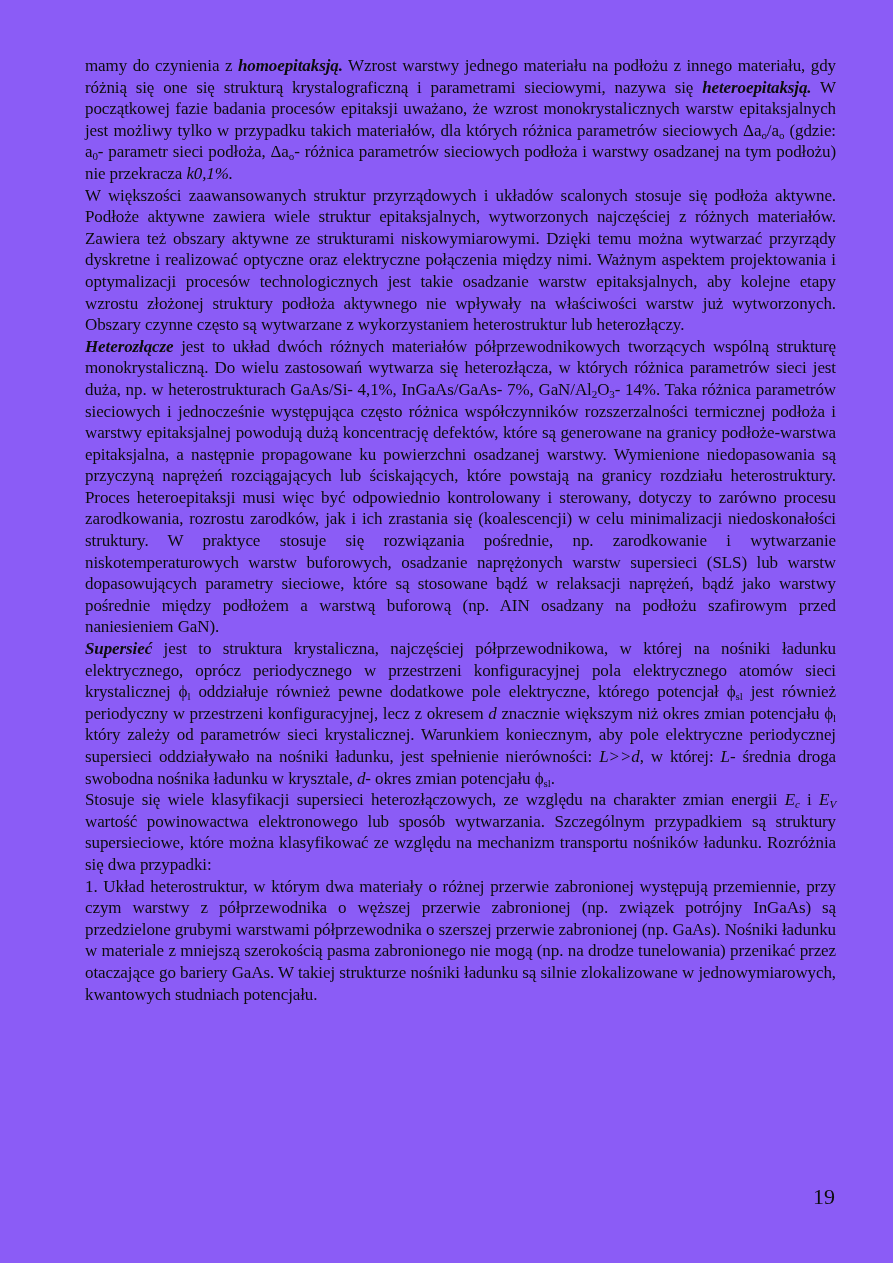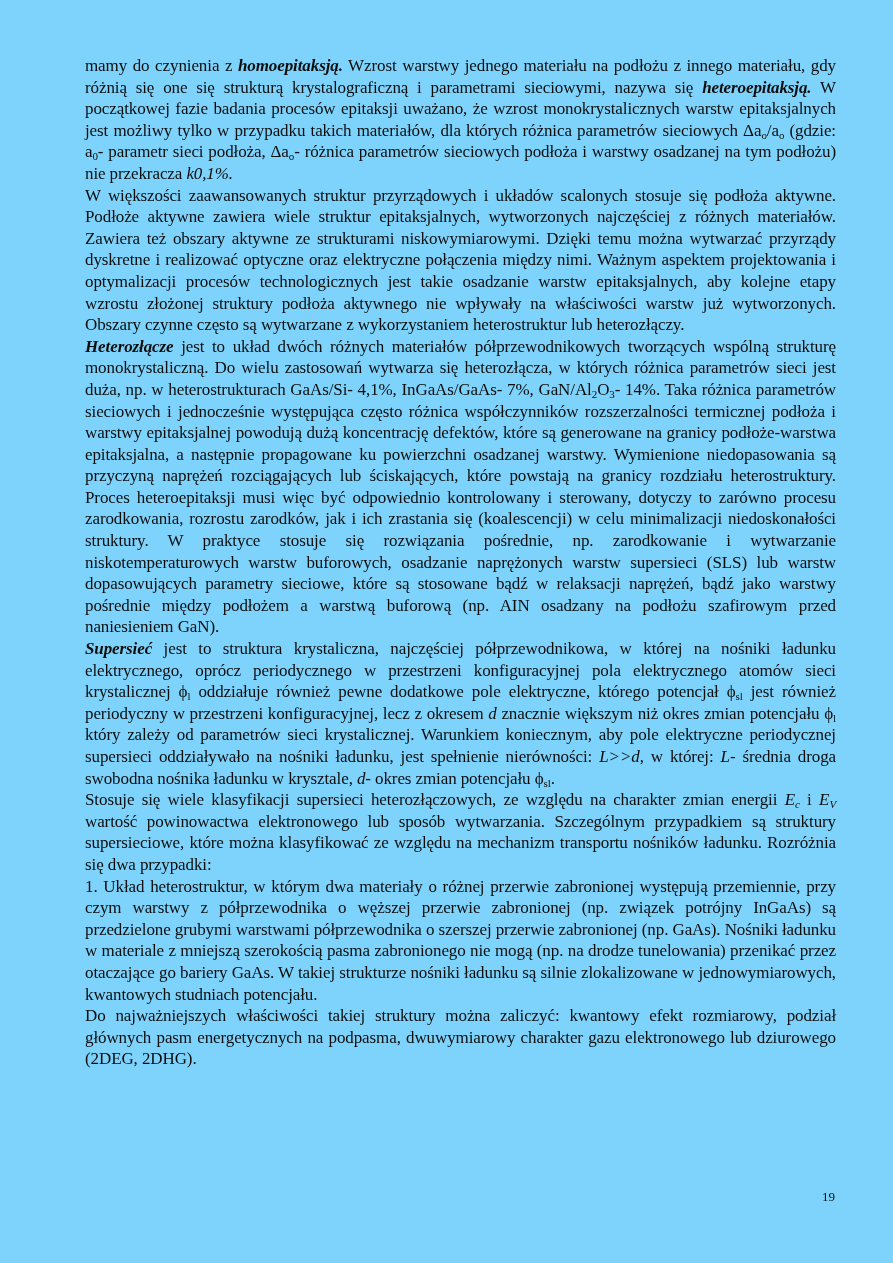--- a/index.html
+++ b/index.html
@@ -11,21 +11,21 @@
     width: 893px;
     height: 1263px;
     position: relative;
     overflow: hidden;
     font-family: "Liberation Serif", "DejaVu Serif", serif;
     color: #0d0d0d;
   }
   .page {
     position: absolute;
     inset: 0;
-    background: #7dd3fc;
+    background: #8b5cf6;
   }
   .text-body {
     position: absolute;
     left: 85px;
     top: 55px;
     width: 751px;
     font-size: 17px;
     line-height: 21.6px;
     text-align: justify;
     letter-spacing: -0.1px;
@@ -39,31 +39,30 @@
   sub {
     font-size: 11px;
     line-height: 0;
     vertical-align: -3px;
   }
   sub.i { font-style: italic; }
   .page-number {
     position: absolute;
     top: 1186px;
     right: 58px;
-    font-size: 13px;
+    font-size: 22px;
     line-height: 21.6px;
   }
 </style>
 </head>
 <body>
 
 <div class="page">
   <div class="text-body">
       <p class="para"><span>mamy do czynienia z </span><span class="bi">homoepitaksją.</span><span> Wzrost warstwy jednego materiału na podłożu z innego materiału, gdy różnią się one się strukturą krystalograficzną i parametrami sieciowymi, nazywa się </span><span class="bi">heteroepitaksją.</span><span> W początkowej fazie badania procesów epitaksji uważano, że wzrost monokrystalicznych warstw epitaksjalnych jest możliwy tylko w przypadku takich materiałów, dla których różnica parametrów sieciowych Δa</span><sub>o</sub><span>/a</span><sub>o</sub><span> (gdzie: a</span><sub>0</sub><span>- parametr sieci podłoża, Δa</span><sub>o</sub><span>- różnica parametrów sieciowych podłoża i warstwy osadzanej na tym podłożu) nie przekracza </span><span class="i">k0,1%.</span></p>
       <p class="para"><span>W większości zaawansowanych struktur przyrządowych i układów scalonych stosuje się podłoża aktywne. Podłoże aktywne zawiera wiele struktur epitaksjalnych, wytworzonych najczęściej z różnych materiałów. Zawiera też obszary aktywne ze strukturami niskowymiarowymi. Dzięki temu można wytwarzać przyrządy dyskretne i realizować optyczne oraz elektryczne połączenia między nimi. Ważnym aspektem projektowania i optymalizacji procesów technologicznych jest takie osadzanie warstw epitaksjalnych, aby kolejne etapy wzrostu złożonej struktury podłoża aktywnego nie wpływały na właściwości warstw już wytworzonych. Obszary czynne często są wytwarzane z wykorzystaniem heterostruktur lub heterozłączy.</span></p>
       <p class="para"><span class="bi">Heterozłącze</span><span> jest to układ dwóch różnych materiałów półprzewodnikowych tworzących wspólną strukturę monokrystaliczną. Do wielu zastosowań wytwarza się heterozłącza, w których różnica parametrów sieci jest duża, np. w heterostrukturach GaAs/Si- 4,1%, InGaAs/GaAs- 7%, GaN/Al</span><sub>2</sub><span>O</span><sub>3</sub><span>- 14%. Taka różnica parametrów sieciowych i jednocześnie występująca często różnica współczynników rozszerzalności termicznej podłoża i warstwy epitaksjalnej powodują dużą koncentrację defektów, które są generowane na granicy podłoże-warstwa epitaksjalna, a następnie propagowane ku powierzchni osadzanej warstwy. Wymienione niedopasowania są przyczyną naprężeń rozciągających lub ściskających, które powstają na granicy rozdziału heterostruktury. Proces heteroepitaksji musi więc być odpowiednio kontrolowany i sterowany, dotyczy to zarówno procesu zarodkowania, rozrostu zarodków, jak i ich zrastania się (koalescencji) w celu minimalizacji niedoskonałości struktury. W praktyce stosuje się rozwiązania pośrednie, np. zarodkowanie i wytwarzanie niskotemperaturowych warstw buforowych, osadzanie naprężonych warstw supersieci (SLS) lub warstw dopasowujących parametry sieciowe, które są stosowane bądź w relaksacji naprężeń, bądź jako warstwy pośrednie między podłożem a warstwą buforową (np. AIN osadzany na podłożu szafirowym przed naniesieniem GaN).</span></p>
       <p class="para"><span class="bi">Supersieć</span><span> jest to struktura krystaliczna, najczęściej półprzewodnikowa, w której na nośniki ładunku elektrycznego, oprócz periodycznego w przestrzeni konfiguracyjnej pola elektrycznego atomów sieci krystalicznej ϕ</span><sub>l</sub><span> oddziałuje również pewne dodatkowe pole elektryczne, którego potencjał ϕ</span><sub>sl</sub><span> jest również periodyczny w przestrzeni konfiguracyjnej, lecz z okresem </span><span class="i">d</span><span> znacznie większym niż okres zmian potencjału ϕ</span><sub>l</sub><span> który zależy od parametrów sieci krystalicznej. Warunkiem koniecznym, aby pole elektryczne periodycznej supersieci oddziaływało na nośniki ładunku, jest spełnienie nierówności: </span><span class="i">L&gt;&gt;d</span><span>, w której: </span><span class="i">L</span><span>- średnia droga swobodna nośnika ładunku w krysztale, </span><span class="i">d</span><span>- okres zmian potencjału ϕ</span><sub>sl</sub><span>.</span></p>
       <p class="para"><span>Stosuje się wiele klasyfikacji supersieci heterozłączowych, ze względu na charakter zmian energii </span><span class="i">E</span><sub class="i">c</sub><span> i </span><span class="i">E</span><sub class="i">V</sub><span> wartość powinowactwa elektronowego lub sposób wytwarzania. Szczególnym przypadkiem są struktury supersieciowe, które można klasyfikować ze względu na mechanizm transportu nośników ładunku. Rozróżnia się dwa przypadki:</span></p>
       <p class="para"><span>1. Układ heterostruktur, w którym dwa materiały o różnej przerwie zabronionej występują przemiennie, przy czym warstwy z półprzewodnika o węższej przerwie zabronionej (np. związek potrójny InGaAs) są przedzielone grubymi warstwami półprzewodnika o szerszej przerwie zabronionej (np. GaAs). Nośniki ładunku w materiale z mniejszą szerokością pasma zabronionego nie mogą (np. na drodze tunelowania) przenikać przez otaczające go bariery GaAs. W takiej strukturze nośniki ładunku są silnie zlokalizowane w jednowymiarowych, kwantowych studniach potencjału.</span></p>
-      <p class="para"><span>Do najważniejszych właściwości takiej struktury można zaliczyć: kwantowy efekt rozmiarowy, podział głównych pasm energetycznych na podpasma, dwuwymiarowy charakter gazu elektronowego lub dziurowego (2DEG, 2DHG).</span></p>
     </div>
   <div class="page-number">19</div>
 </div>
 
 </body></html>

